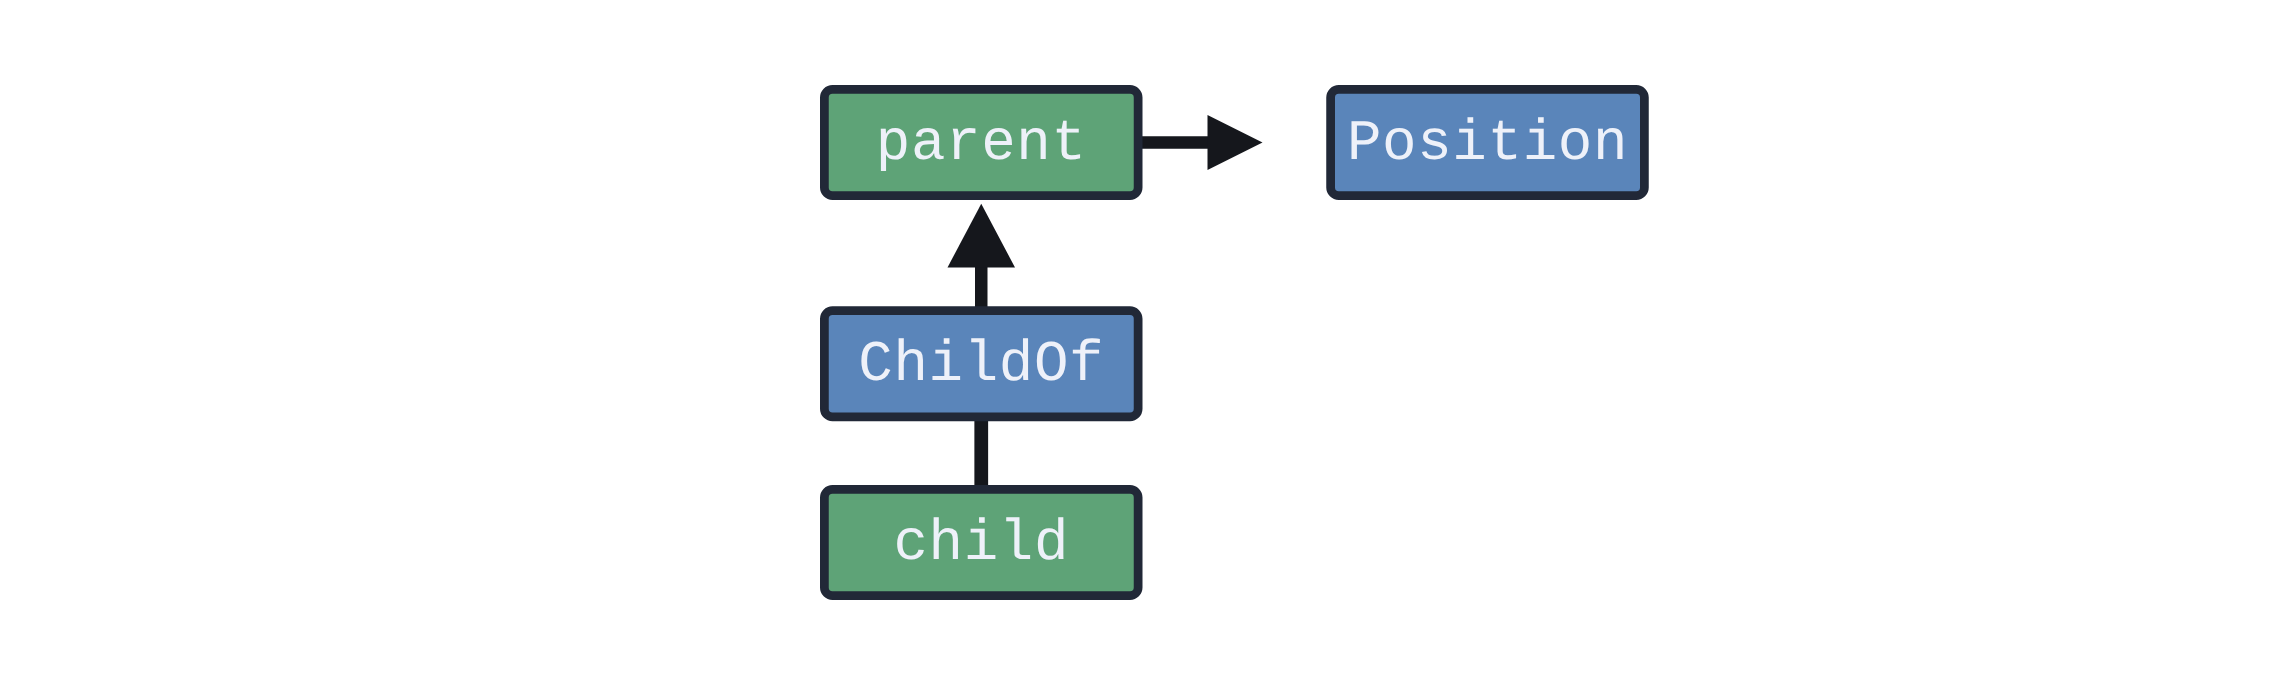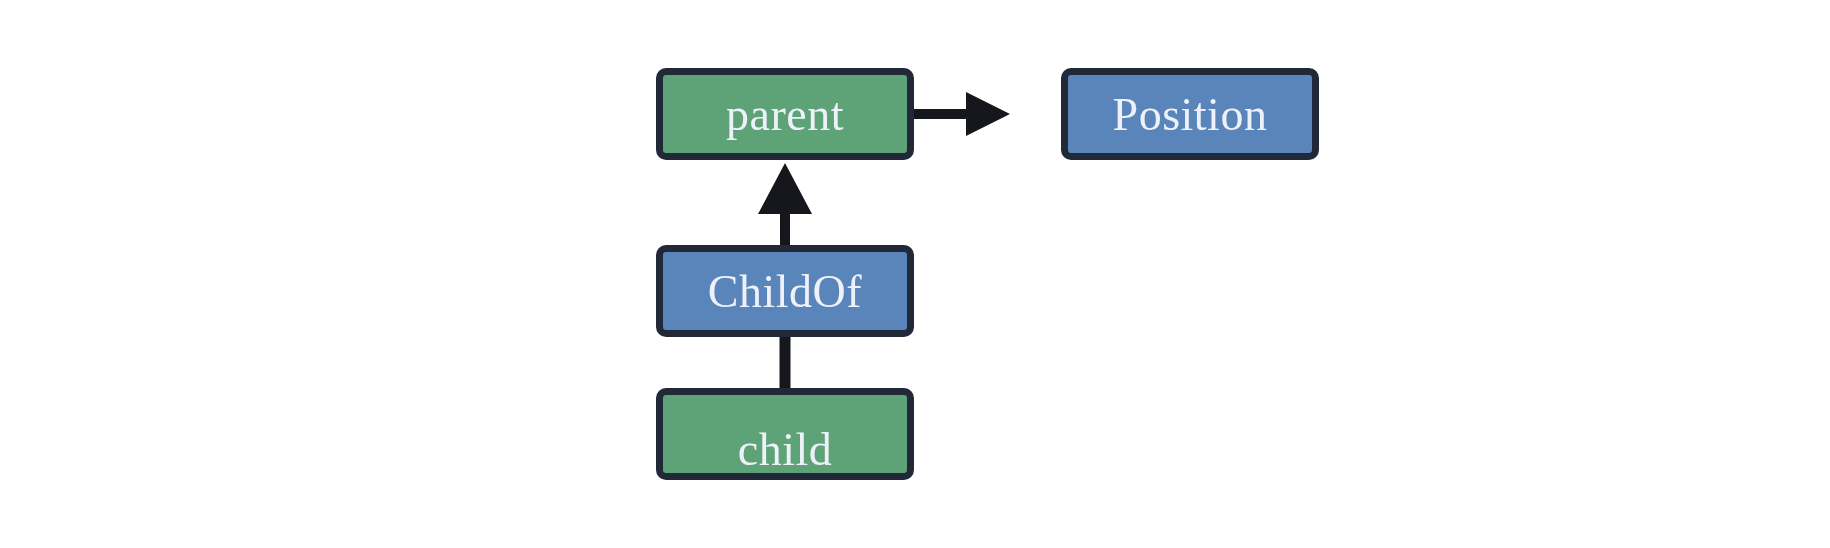--- a/index.html
+++ b/index.html
@@ -11,21 +11,21 @@
     --background: #ffffff;
   }
   * { margin: 0; padding: 0; }
   html, body { background: var(--background); }
   .canvas {
     position: relative;
     width: 1830px;
     height: 548px;
     background: var(--background);
     overflow: hidden;
-    font-family: Liberation Serif, serif;
+    font-family: Liberation Mono, monospace;
     border-radius: 27px;
   }
   .edges {
     position: absolute;
     left: 0; top: 0;
     width: 1830px; height: 548px;
   }
   .edge-shaft {
     stroke: var(--arrow);
     stroke-width: 10;
@@ -51,21 +51,21 @@
   .node__label {
     font-size: 46px;
     line-height: 1;
     color: var(--node-text);
     letter-spacing: 0.5px;
     padding-top: 2px;
   }
   .node--parent  { left: 656px; top: 68px;  }
   .node--position{ left: 1061px; top: 68px; }
   .node--childof { left: 656px; top: 245px; }
-  .node--child   { left: 656px; top: 388px; align-items: flex-end; }
+  .node--child   { left: 656px; top: 388px; }
 </style>
 </head>
 <body>
 
 <div class="canvas">
 
   <svg class="edges" viewBox="0 0 1830 548" xmlns="http://www.w3.org/2000/svg">
     <g>
       <line class="edge-shaft" x1="912" y1="114" x2="972" y2="114"></line>
       <polygon class="edge-head" points="966,92 966,136 1010,114"></polygon>

